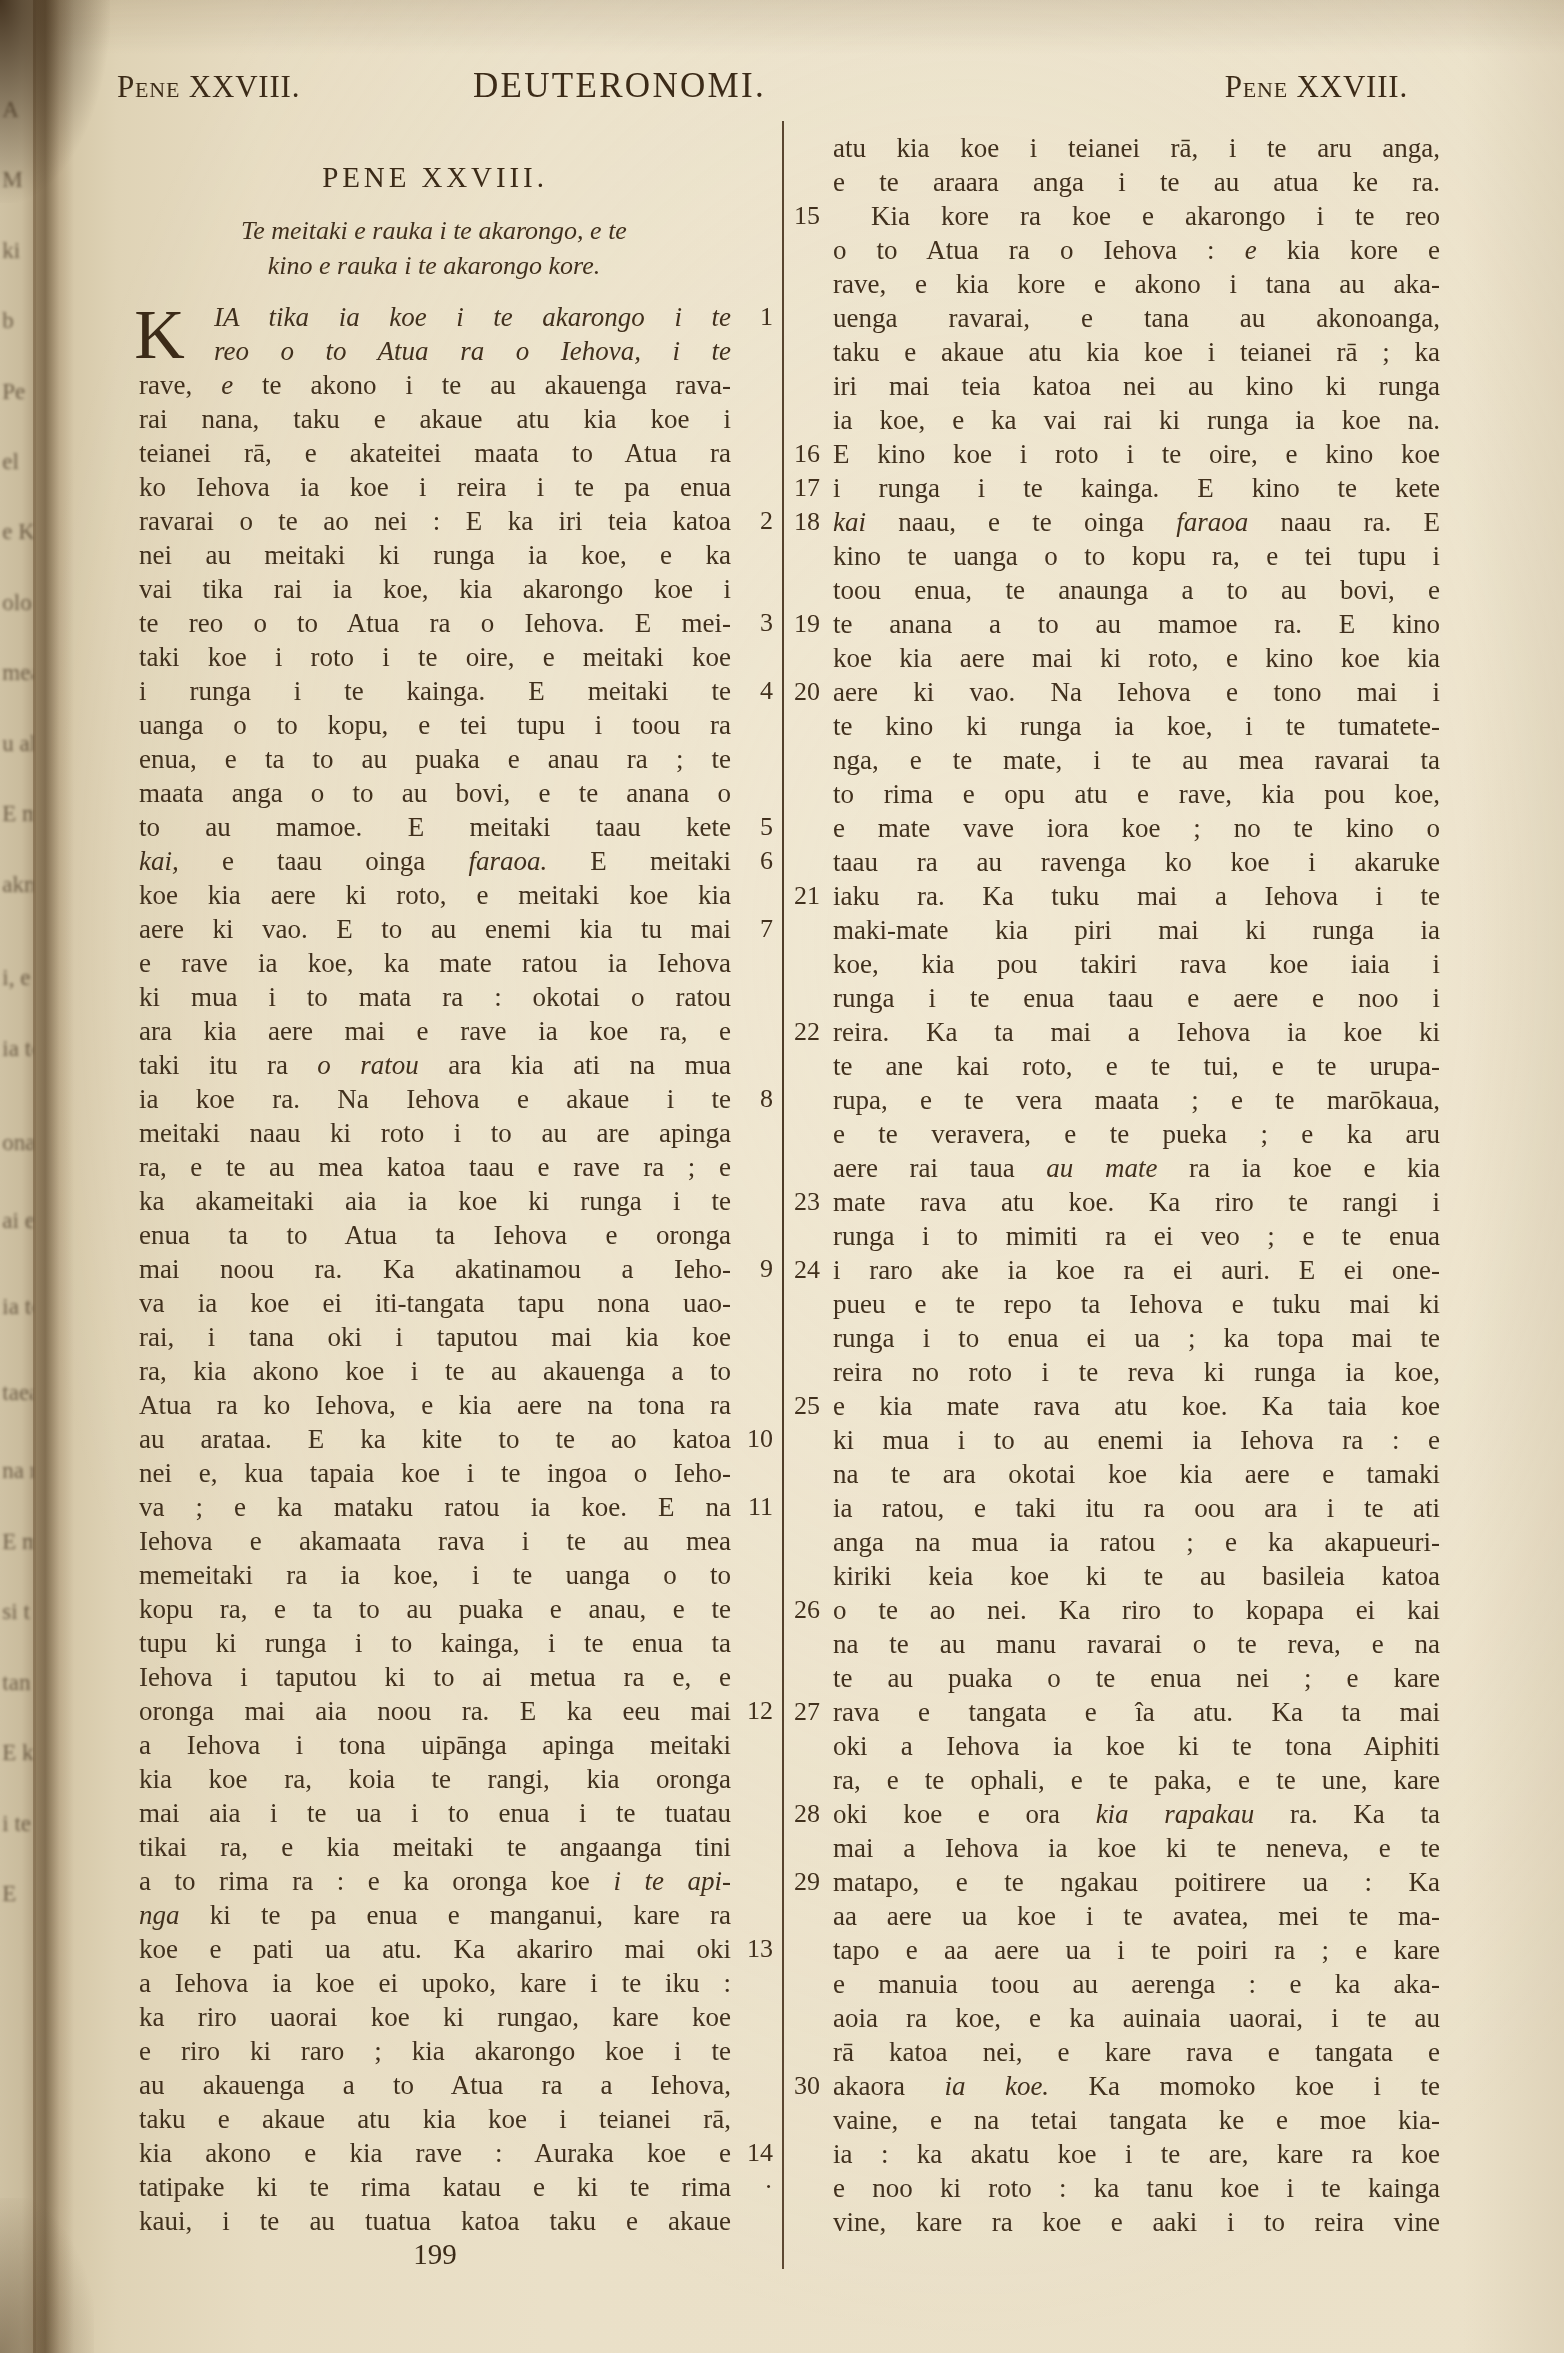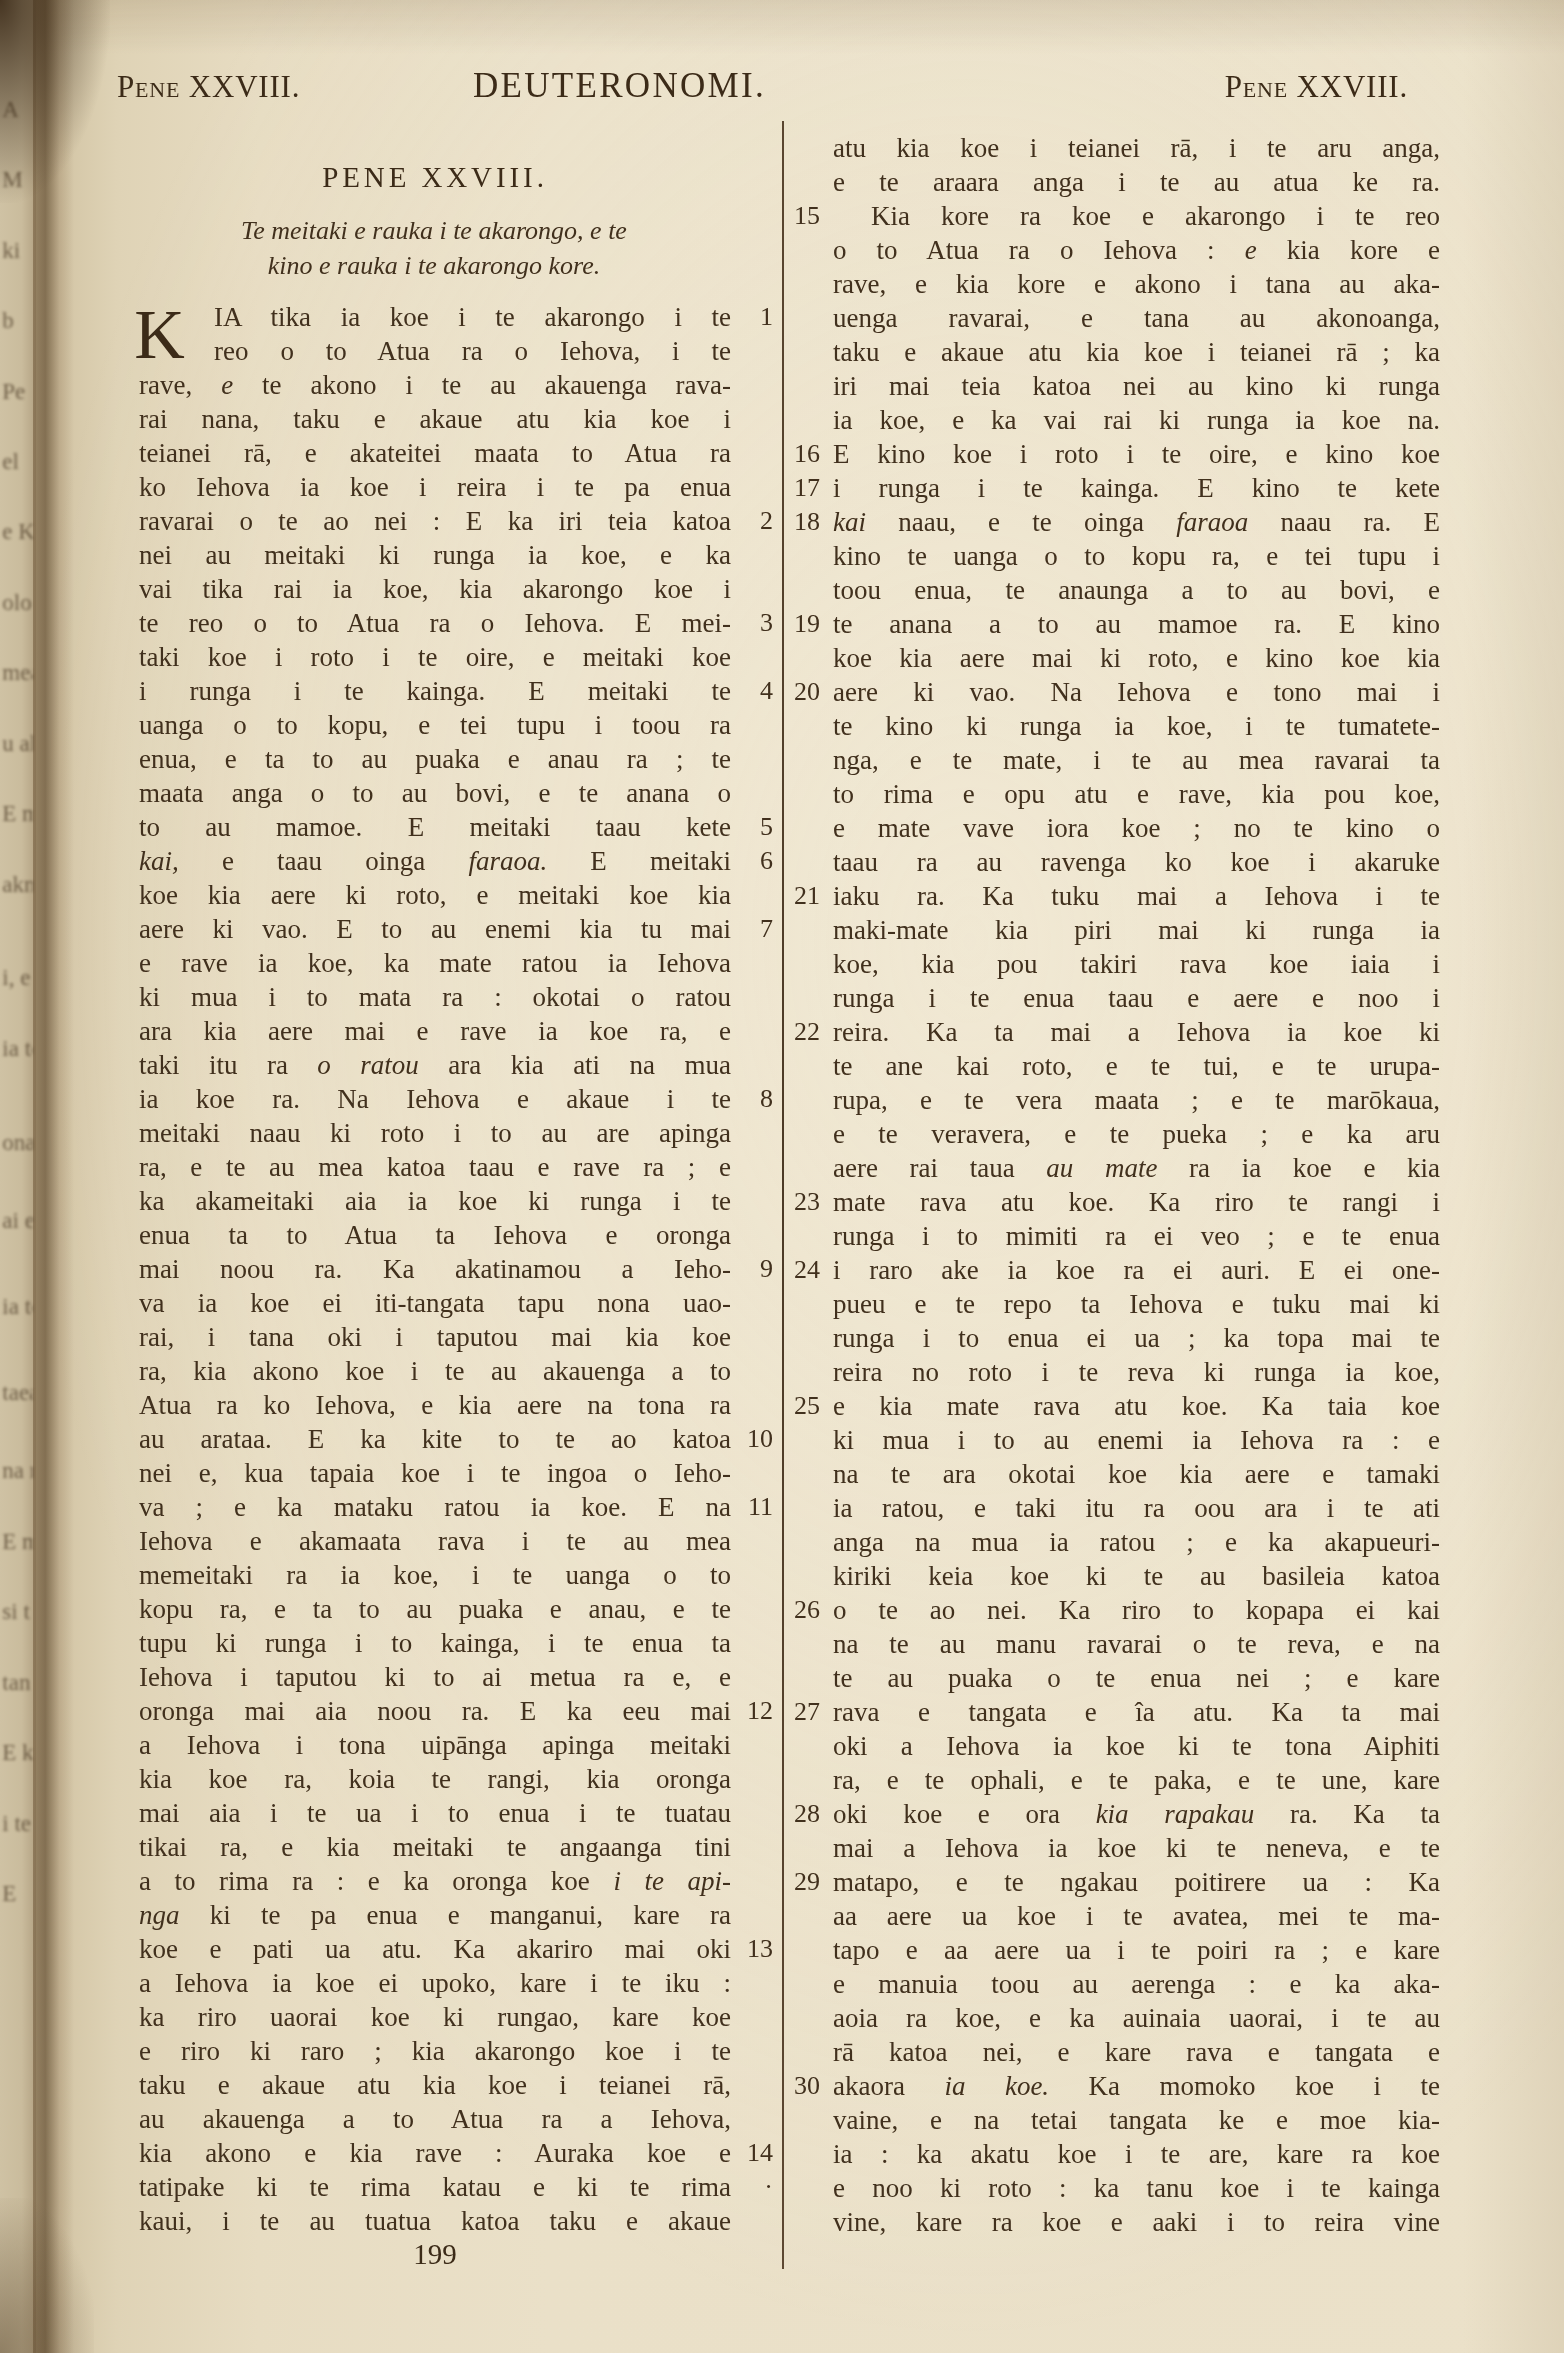--- a/index.html
+++ b/index.html
@@ -35,21 +35,21 @@
   #chapter-heading{position:absolute;left:139px;top:161px;width:592px;text-align:center;
     font-size:29px;letter-spacing:3.9px;color:#3c2b18;}
   #chapter-subtitle{position:absolute;left:125px;top:213px;width:618px;text-align:center;
     font-style:italic;font-size:26px;line-height:35px;color:#41301d;}
   
   .bodycol{position:absolute;z-index:4;}
   #col-left-body{left:139px;top:300px;width:592px;}
   #col-right-body{left:833px;top:131px;width:607px;}
   .bline{position:relative;height:34px;line-height:34px;font-size:27px;white-space:nowrap;}
   .bline .lt{display:block;text-align:justify;text-align-last:justify;height:34px;overflow:hidden;white-space:normal;}
-  .bline.dc .lt{padding-left:75px;}
+  .bline.dc .lt{padding-left:75px;font-style:italic;}
   .bline.ind .lt{padding-left:38px;}
   .vnum{position:absolute;top:0;font-size:26px;color:#41301d;}
   .vnum-left{left:603px;width:31px;text-align:right;}   
   .vnum-right{left:-45px;width:38px;text-align:center;}   
   #drop-cap{position:absolute;left:-4.7px;top:0px;font-size:70px;line-height:69px;color:#3c2b18;}
   
   #column-divider{position:absolute;left:782px;top:121px;width:2.3px;height:2148px;
     background:linear-gradient(180deg,#5a4630,#4c3a26 50%,#5d4832);z-index:4;}
   
   #page-number{position:absolute;left:139px;top:2238px;width:592px;text-align:center;
@@ -267,24 +267,24 @@
     <div class="bline">
       <span class="lt"><span>a Iehova ia koe ei upoko, kare i te iku :</span></span>
     </div>
     <div class="bline">
       <span class="lt"><span>ka riro uaorai koe ki rungao, kare koe</span></span>
     </div>
     <div class="bline">
       <span class="lt"><span>e riro ki raro ; kia akarongo koe i te</span></span>
     </div>
     <div class="bline">
+      <span class="lt"><span>au akauenga a to Atua ra a Iehova,</span></span>
+    </div>
+    <div class="bline">
       <span class="lt"><span>taku e akaue atu kia koe i teianei rā,</span></span>
-    </div>
-    <div class="bline">
-      <span class="lt"><span>au akauenga a to Atua ra a Iehova,</span></span>
     </div>
     <div class="bline">
       <span class="lt"><span>kia akono e kia rave : Auraka koe e</span></span>
       <span class="vnum vnum-left">14</span>
     </div>
     <div class="bline">
       <span class="lt"><span>tatipake ki te rima katau e ki te rima</span></span>
       <span class="vnum vnum-left">·</span>
     </div>
     <div class="bline">

